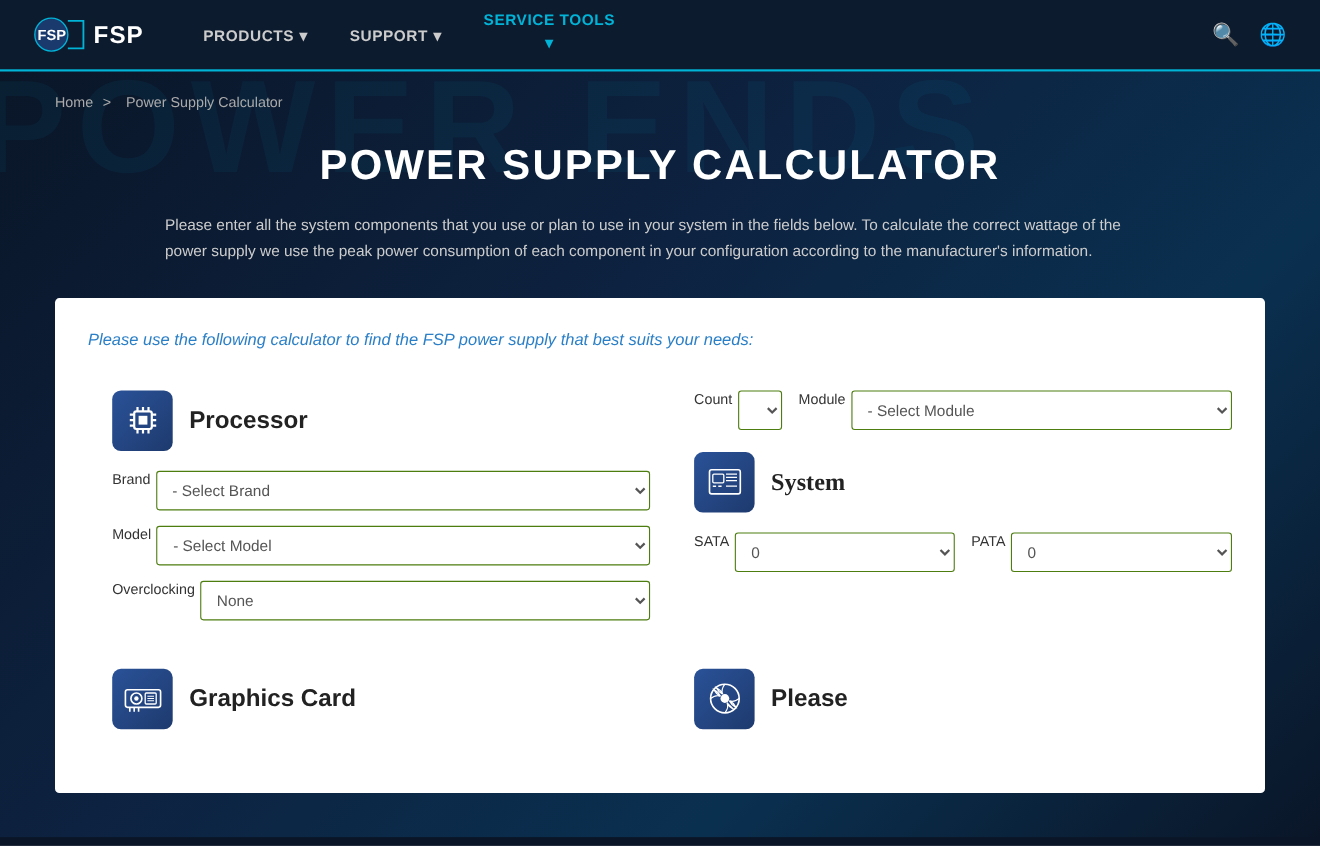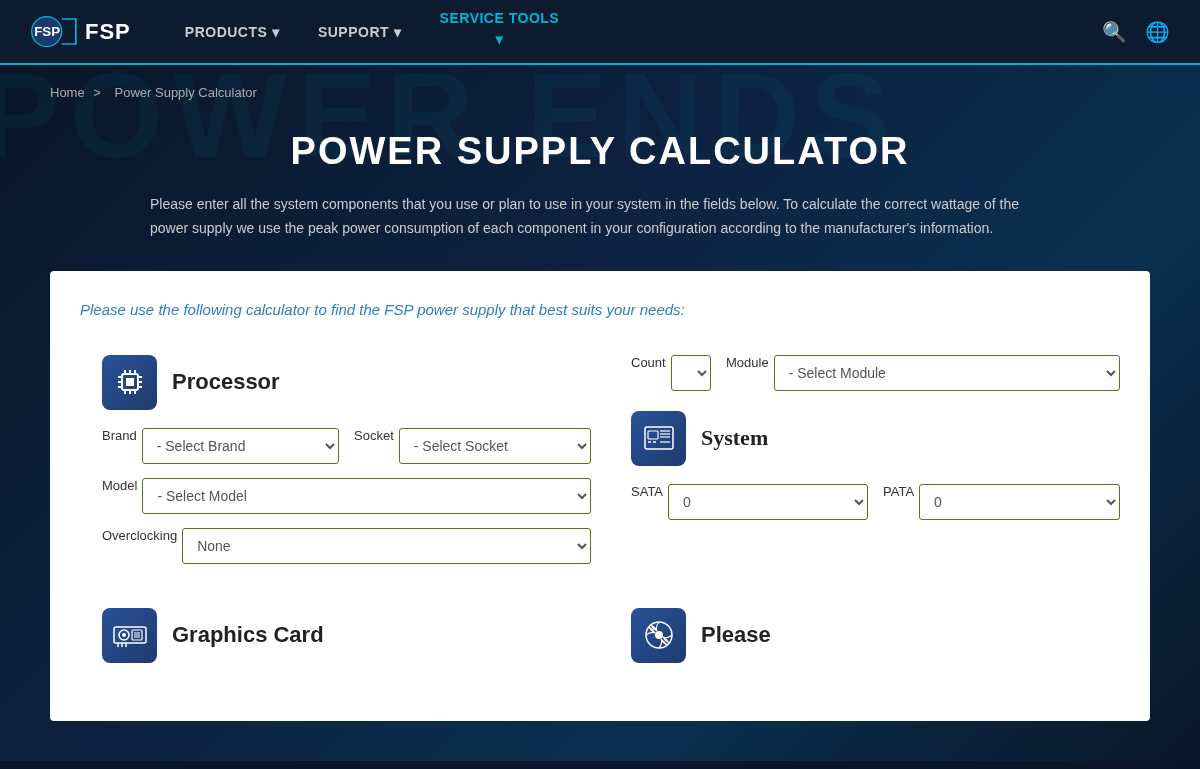--- a/index.html
+++ b/index.html
@@ -277,26 +277,20 @@
           <h2 class="section-title">Processor</h2>
         </div>
 
         <div class="form-row">
           <div class="form-group">
             <label>Brand</label>
             <select>
               <option>- Select Brand</option>
             </select>
           </div>
-          <div class="form-group">
-            <label>Socket</label>
-            <select>
-              <option>- Select Socket</option>
-            </select>
-          </div>
         </div>
 
         <div class="form-row">
           <div class="form-group">
             <label>Model</label>
             <select>
               <option>- Select Model</option>
             </select>
           </div>
         </div>

